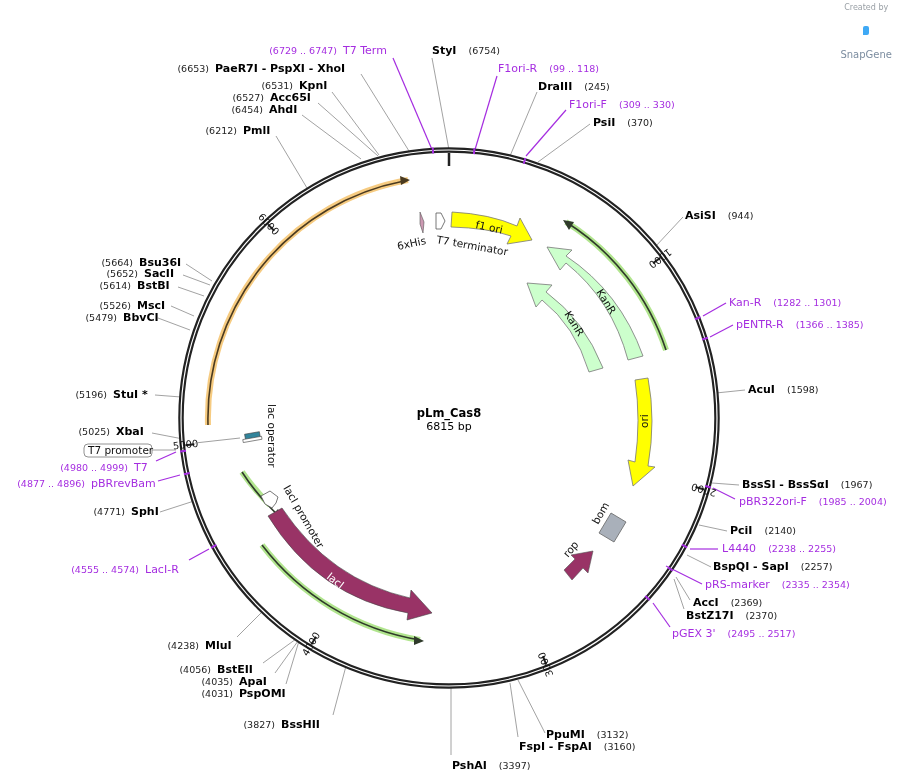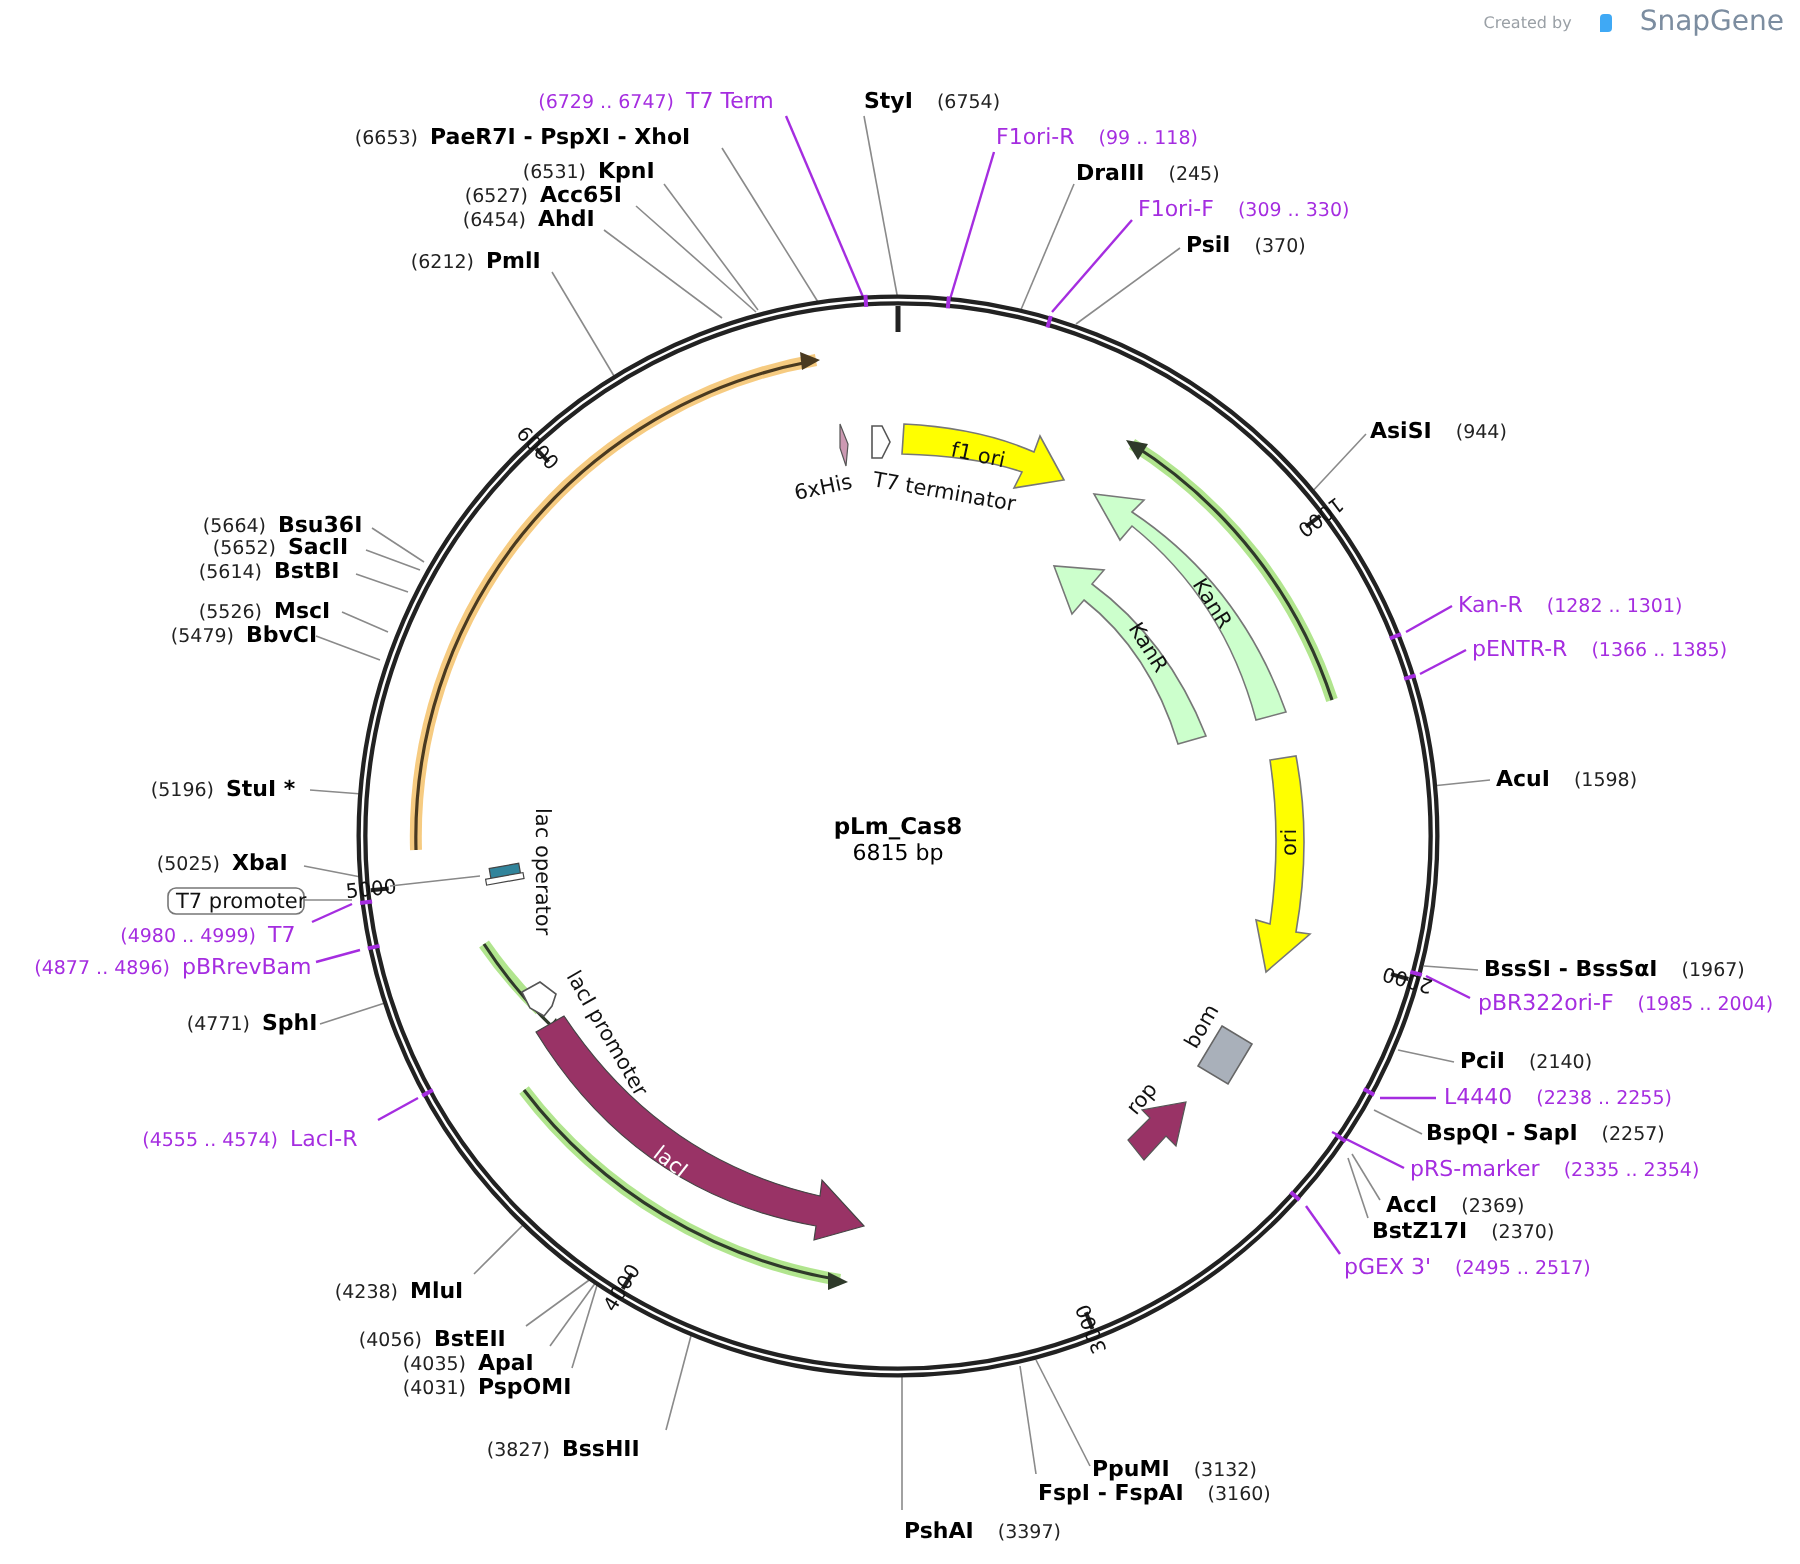--- a/index.html
+++ b/index.html
@@ -6,22 +6,22 @@
   body { width:900px; height:782px; position:relative; overflow:hidden; font-family:"DejaVu Sans", sans-serif; }
   svg { position:absolute; left:0; top:0; }
   .site-name { font-family:"DejaVu Sans", sans-serif; font-weight:bold; font-size:11px; fill:#000; }
   .site-pos { font-family:"DejaVu Sans", sans-serif; font-size:9.5px; fill:#222; }
   .primer-name { font-family:"DejaVu Sans", sans-serif; font-size:11px; fill:#a52de0; }
   .primer-pos { font-family:"DejaVu Sans", sans-serif; font-size:9.5px; fill:#a52de0; }
   .feat-label { font-family:"DejaVu Sans", sans-serif; font-size:10.5px; fill:#111; }
   .tick-label { font-family:"DejaVu Sans", sans-serif; font-size:10px; fill:#111; }
   .title { font-family:"DejaVu Sans", sans-serif; font-weight:bold; font-size:11.5px; fill:#000; }
   .subtitle { font-family:"DejaVu Sans", sans-serif; font-size:11px; fill:#000; }
-  .credit { position:absolute; right:8px; top:3px; font-family:"DejaVu Sans", sans-serif; font-size:8px; color:#9aa0a6; display:flex; align-items:center; gap:14px; }
-  .credit .brand { font-size:14px; color:#7c8da0; }
+  .credit { position:absolute; right:8px; top:3px; font-family:"DejaVu Sans", sans-serif; font-size:8px; color:#9aa0a6; display:flex; align-items:center; gap:14px;flex-direction:column; }
+  .credit .brand { font-size:10px; color:#7c8da0; }
   .credit .logo { width:6px; height:9px; background:#3fa9f5; border-radius:2px 2px 2px 0; display:inline-block; }
 </style>
 </head>
 <body>
 
 <div class="credit">
   <span>Created by</span>
   <span class="logo"></span>
   <span class="brand">SnapGene</span>
 </div>

